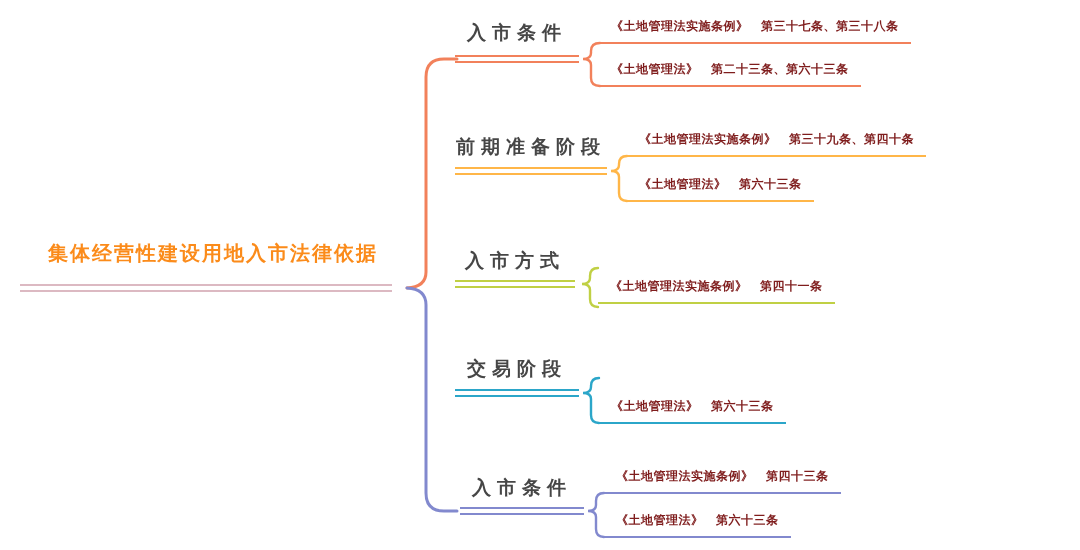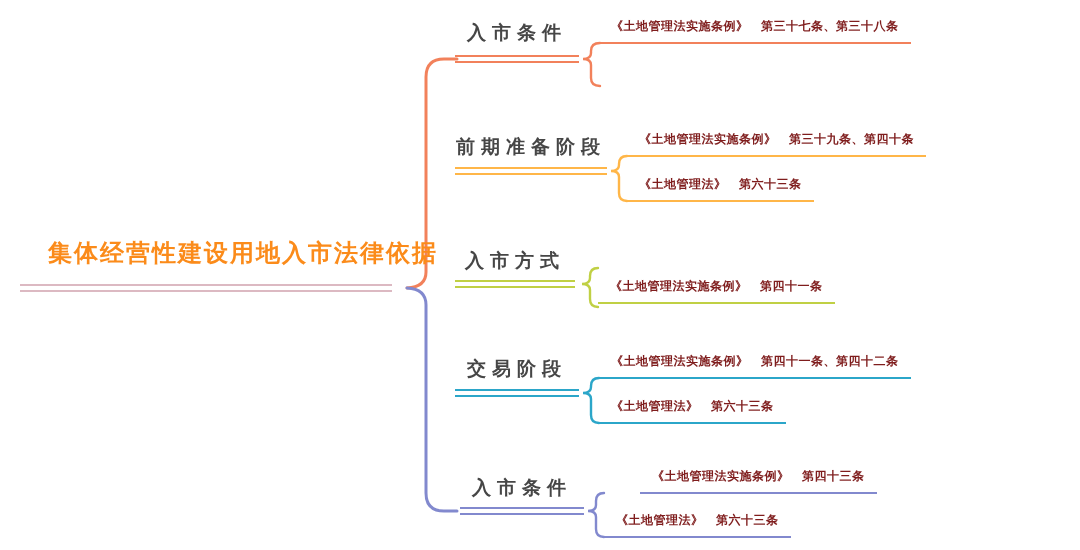--- a/index.html
+++ b/index.html
@@ -9,21 +9,21 @@
     background:#ffffff;
     overflow:hidden;
     font-family:"Liberation Sans", sans-serif;
   }
   .connector-layer{
     position:absolute;left:0;top:0;width:1080px;height:550px;
     pointer-events:none;
   }
   .root-label{
     position:absolute;left:48px;top:240px;
-    font-size:24px;font-weight:bold;line-height:26px;
+    font-size:20px;font-weight:bold;line-height:26px;
     letter-spacing:2px;white-space:nowrap;
     color:#FB8B1A;
   }
   .root-dline{
     position:absolute;left:20px;top:284px;width:372px;height:8px;
     border-top:2px solid #DCB9C2;border-bottom:2px solid #DCB9C2;
     box-sizing:border-box;
   }
   .branch-label{
     position:absolute;
@@ -70,33 +70,33 @@
 
     <path d="M 604 493 Q 596 493 596 501 L 596 505 Q 596 511 588 511 Q 596 511 596 517 L 596 529 Q 596 537 604 537" fill="none" stroke-width="2.4" stroke-linecap="round" stroke="#8289CE"></path>
   </svg>
 
   <div class="root-label">集体经营性建设用地入市法律依据</div>
   <div class="root-dline"></div>
 
   <div class="branch-label" style="left:455px;top:22px;width:124px">入市条件</div>
   <div class="dline b1" style="left:455px;top:55px;width:124px"></div>
   <div class="leaf b1" style="left:599px;top:15px">《土地管理法实施条例》　第三十七条、第三十八条</div>
+  <div class="leaf b1" style="left:599px;top:58px">《土地管理法》　第二十三条、第六十三条</div>
 
   <div class="branch-label" style="left:455px;top:136px;width:152px">前期准备阶段</div>
   <div class="dline b2" style="left:455px;top:167px;width:152px"></div>
   <div class="leaf b2" style="left:627px;top:128px">《土地管理法实施条例》　第三十九条、第四十条</div>
   <div class="leaf b2" style="left:627px;top:173px">《土地管理法》　第六十三条</div>
 
   <div class="branch-label" style="left:455px;top:250px;width:120px">入市方式</div>
   <div class="dline b3" style="left:455px;top:280px;width:120px"></div>
   <div class="leaf b3" style="left:598px;top:275px">《土地管理法实施条例》　第四十一条</div>
 
   <div class="branch-label" style="left:455px;top:358px;width:124px">交易阶段</div>
   <div class="dline b4" style="left:455px;top:389px;width:124px"></div>
-  <div class="leaf b4" style="left:599px;top:350px">《土地管理法实施条例》　第四十一条、第四十二条</div>
   <div class="leaf b4" style="left:599px;top:395px">《土地管理法》　第六十三条</div>
 
   <div class="branch-label" style="left:460px;top:477px;width:124px">入市条件</div>
   <div class="dline b5" style="left:460px;top:507px;width:124px"></div>
-  <div class="leaf b5" style="left:640px;top:465px">《土地管理法实施条例》　第四十三条</div>
+  <div class="leaf b5" style="left:604px;top:465px">《土地管理法实施条例》　第四十三条</div>
   <div class="leaf b5" style="left:604px;top:509px">《土地管理法》　第六十三条</div>
 
 </div>
 
 </body></html>

